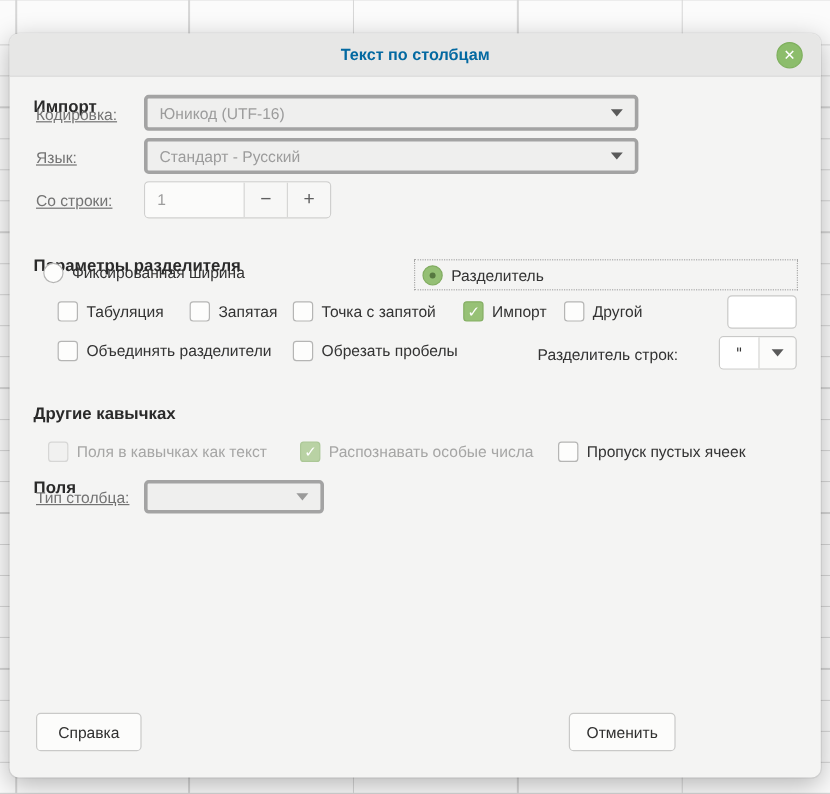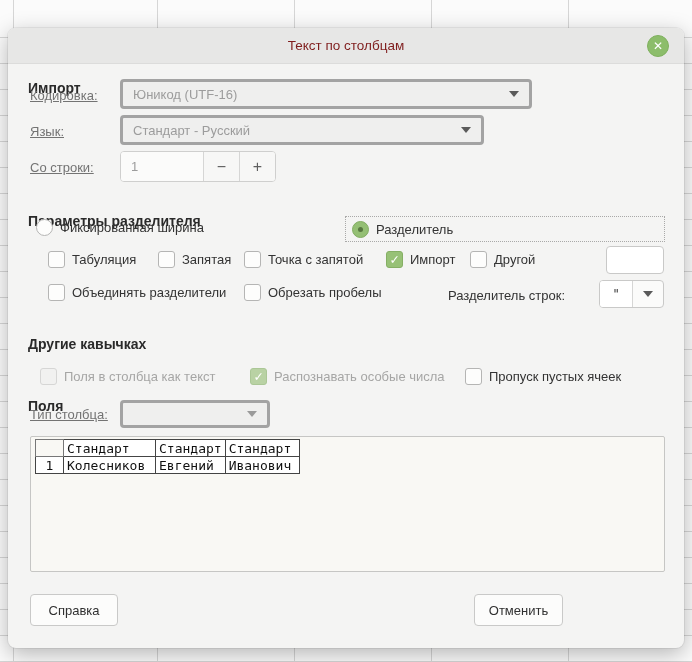--- a/index.html
+++ b/index.html
@@ -19,21 +19,21 @@
     position:absolute; left:8px; top:28px; width:676px; height:620px;
     background:#f4f4f3; border-radius:8px;
     box-shadow:0 6px 22px rgba(0,0,0,.28), 0 0 0 1px rgba(0,0,0,.06);
     overflow:hidden;
   }
   .titlebar {
     position:absolute; left:0; top:0; right:0; height:36px;
     background:#e7e7e6; border-bottom:1px solid #dcdcdb;
     display:flex; align-items:center; justify-content:center;
   }
-  .title { font-weight:400; color:#7f1d1d; font-size:13.5px; }
+  .title { font-weight:700; color:#0369a1; font-size:13.5px; }
   .close-btn {
     position:absolute; right:15px; top:7px; width:22px; height:22px;
     border-radius:50%; background:#8cbd6b; color:#fff;
     display:flex; align-items:center; justify-content:center;
     font-size:12px; font-weight:700; cursor:pointer; border:1px solid #7fb05e;
   }
   .abs { position:absolute; }
   .heading { font-weight:700; color:#2a2a2a; font-size:14px; }
   .lbl-dis { color:#737373;text-decoration:underline; }
   .dropdown {
@@ -95,21 +95,21 @@
 
   <div class="abs heading" style="left:20px; top:52px;">Импорт</div>
 
   <div class="abs lbl-dis" style="left:22px; top:60px;">Кодировка:</div>
   <div class="abs dropdown" style="left:112px; top:51px; width:412px; height:30px;">
     <span>Юникод (UTF-16)</span>
     <span class="arrow"></span>
   </div>
 
   <div class="abs lbl-dis" style="left:22px; top:96px;">Язык:</div>
-  <div class="abs dropdown" style="left:112px; top:87px; width:364px; height:30px;">
+  <div class="abs dropdown" style="left:112px; top:87px; width:412px; height:30px;">
     <span>Стандарт - Русский</span>
     <span class="arrow"></span>
   </div>
 
   <div class="abs lbl-dis" style="left:22px; top:132px;">Со строки:</div>
   <div class="abs spinner" style="left:112px; top:123px; height:31px;">
     <span class="val">1</span>
     <span class="btn">−</span>
     <span class="btn">+</span>
   </div>
@@ -160,54 +160,36 @@
     <span class="q">"</span>
     <span class="a">
         <span class="arrow"></span>
       </span>
   </div>
 
   <div class="abs heading" style="left:20px; top:308px;">Другие кавычках</div>
 
   <div class="abs opt" style="left:32px; top:340px;">
     <span class="cb dis"></span>
-    <span class="t dis-t">Поля в столбца как текст</span>
+    <span class="t dis-t">Поля в кавычках как текст</span>
   </div>
   <div class="abs opt" style="left:242px; top:340px;">
     <span class="cb dis checked"></span>
     <span class="t dis-t">Распознавать особые числа</span>
   </div>
   <div class="abs opt" style="left:457px; top:340px;">
     <span class="cb"></span>
     <span class="t">Пропуск пустых ячеек</span>
   </div>
 
   <div class="abs heading" style="left:20px; top:370px;">Поля</div>
 
   <div class="abs lbl-dis" style="left:22px; top:379px;">Тип столбца:</div>
   <div class="abs dropdown" style="left:112px; top:372px; width:150px; height:28px;">
     <span></span>
     <span class="arrow dis"></span>
   </div>
 
-  <div class="abs preview" style="left:22px; top:408px; width:635px; height:136px;">
-    <table class="ptable">
-      <tbody>
-          <tr>
-        <td class="corner"></td>
-        <td style="width:92px;">Стандарт</td>
-        <td style="width:66px;">Стандарт</td>
-        <td style="width:74px;">Стандарт</td>
-      </tr>
-      <tr>
-        <td class="rnum">1</td>
-        <td>Колесников</td>
-        <td>Евгений</td>
-        <td>Иванович</td>
-      </tr>
-    </tbody>
-      </table>
-  </div>
 
   <div class="abs btn-std" style="left:22px; top:566px; width:88px; height:32px;">Справка</div>
   <div class="abs btn-std" style="left:466px; top:566px; width:89px; height:32px;">Отменить</div>
 
 </div>
 
 </body></html>

